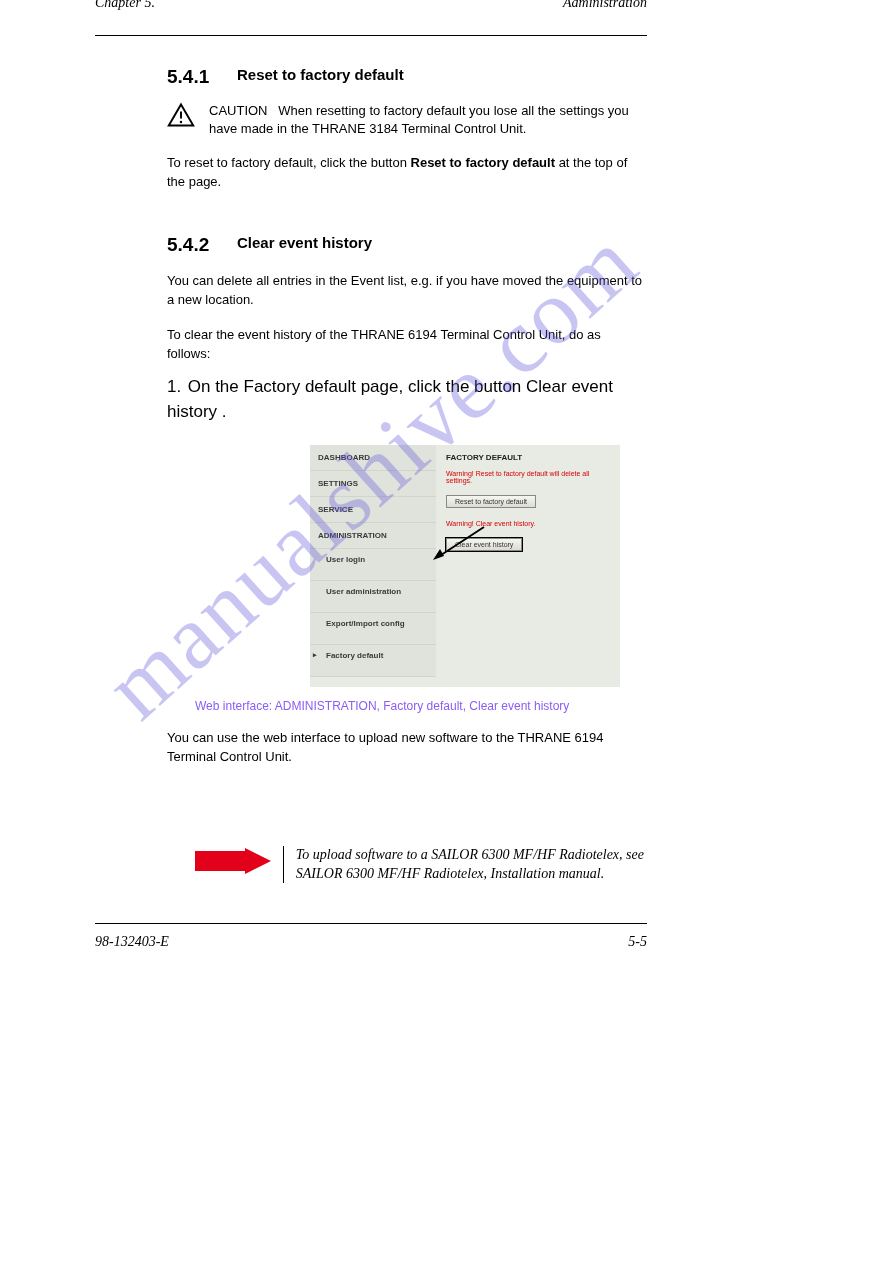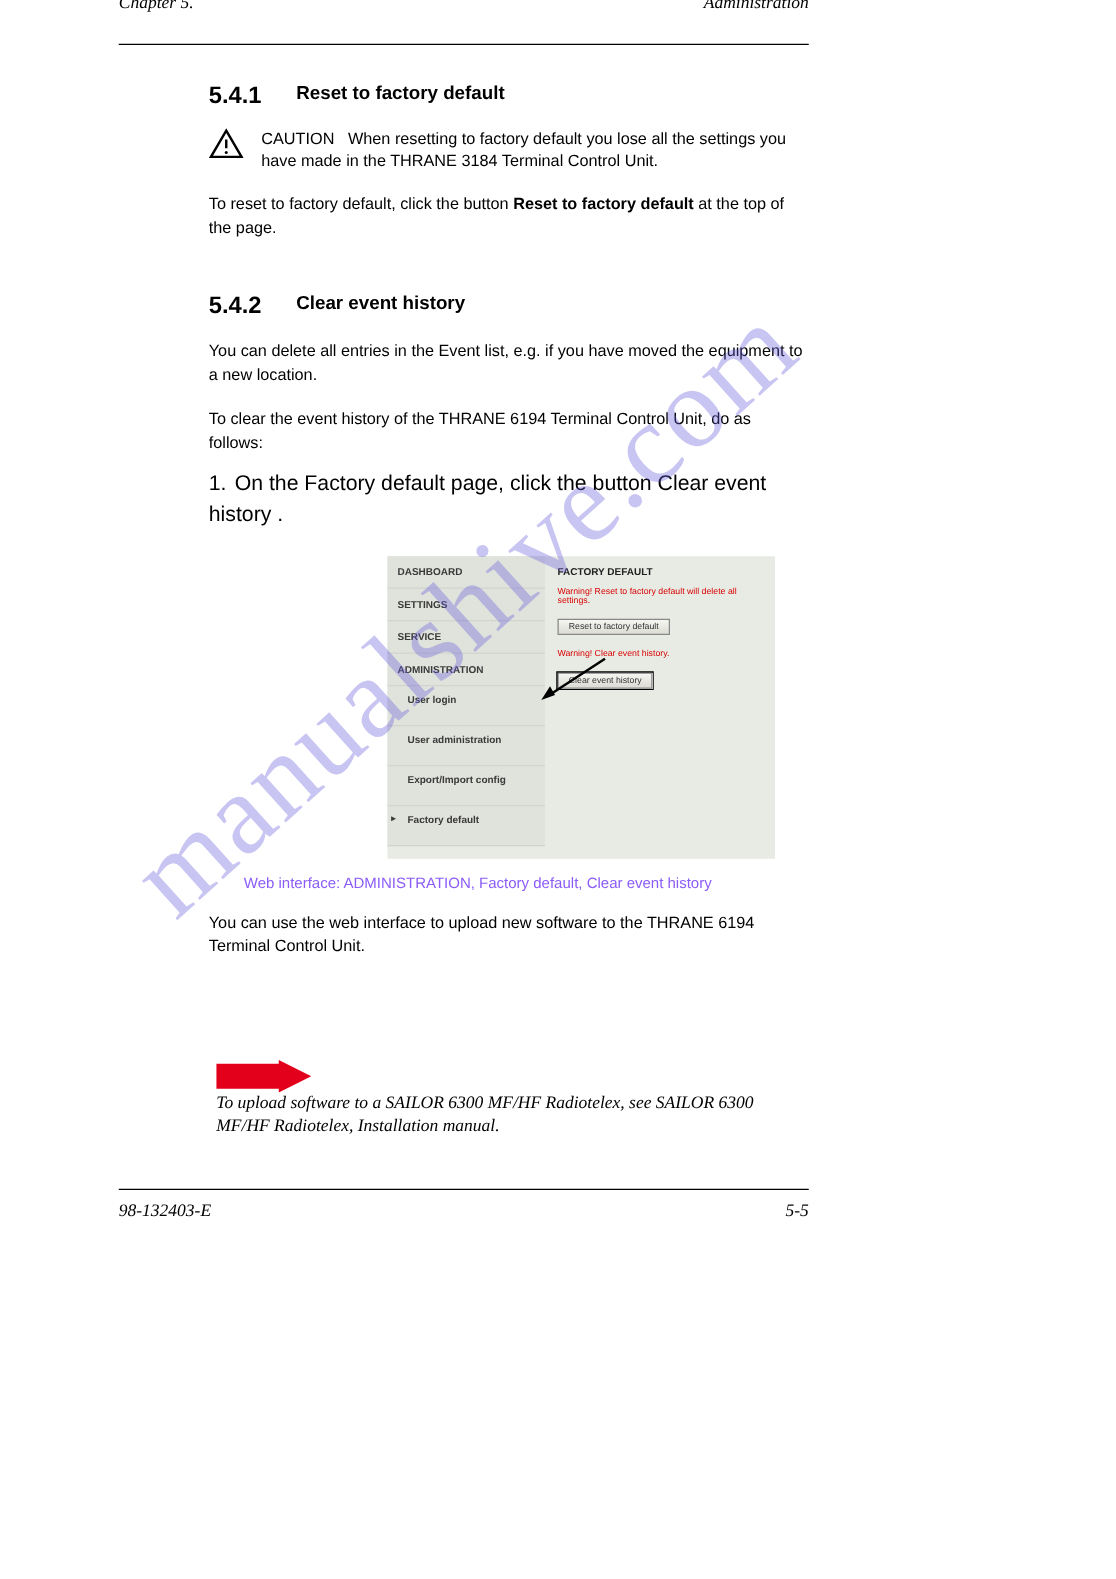--- a/index.html
+++ b/index.html
@@ -181,22 +181,21 @@
     white-space: nowrap;
     z-index: 5;
     letter-spacing: 2px;
   }
 
   
   .helpsite-row {
     display: flex;
     align-items: stretch;
     margin-top: 80px;
-    margin-left: 78px;
-    flex-direction: column;
+    margin-left: 100px;
   }
   .helpsite-arrow {
     width: 76px;
     height: 26px;
     margin-right: 12px;
     flex-shrink: 0;
     margin-top: 2px;
   }
   .vbar {
     width: 1.5px;

